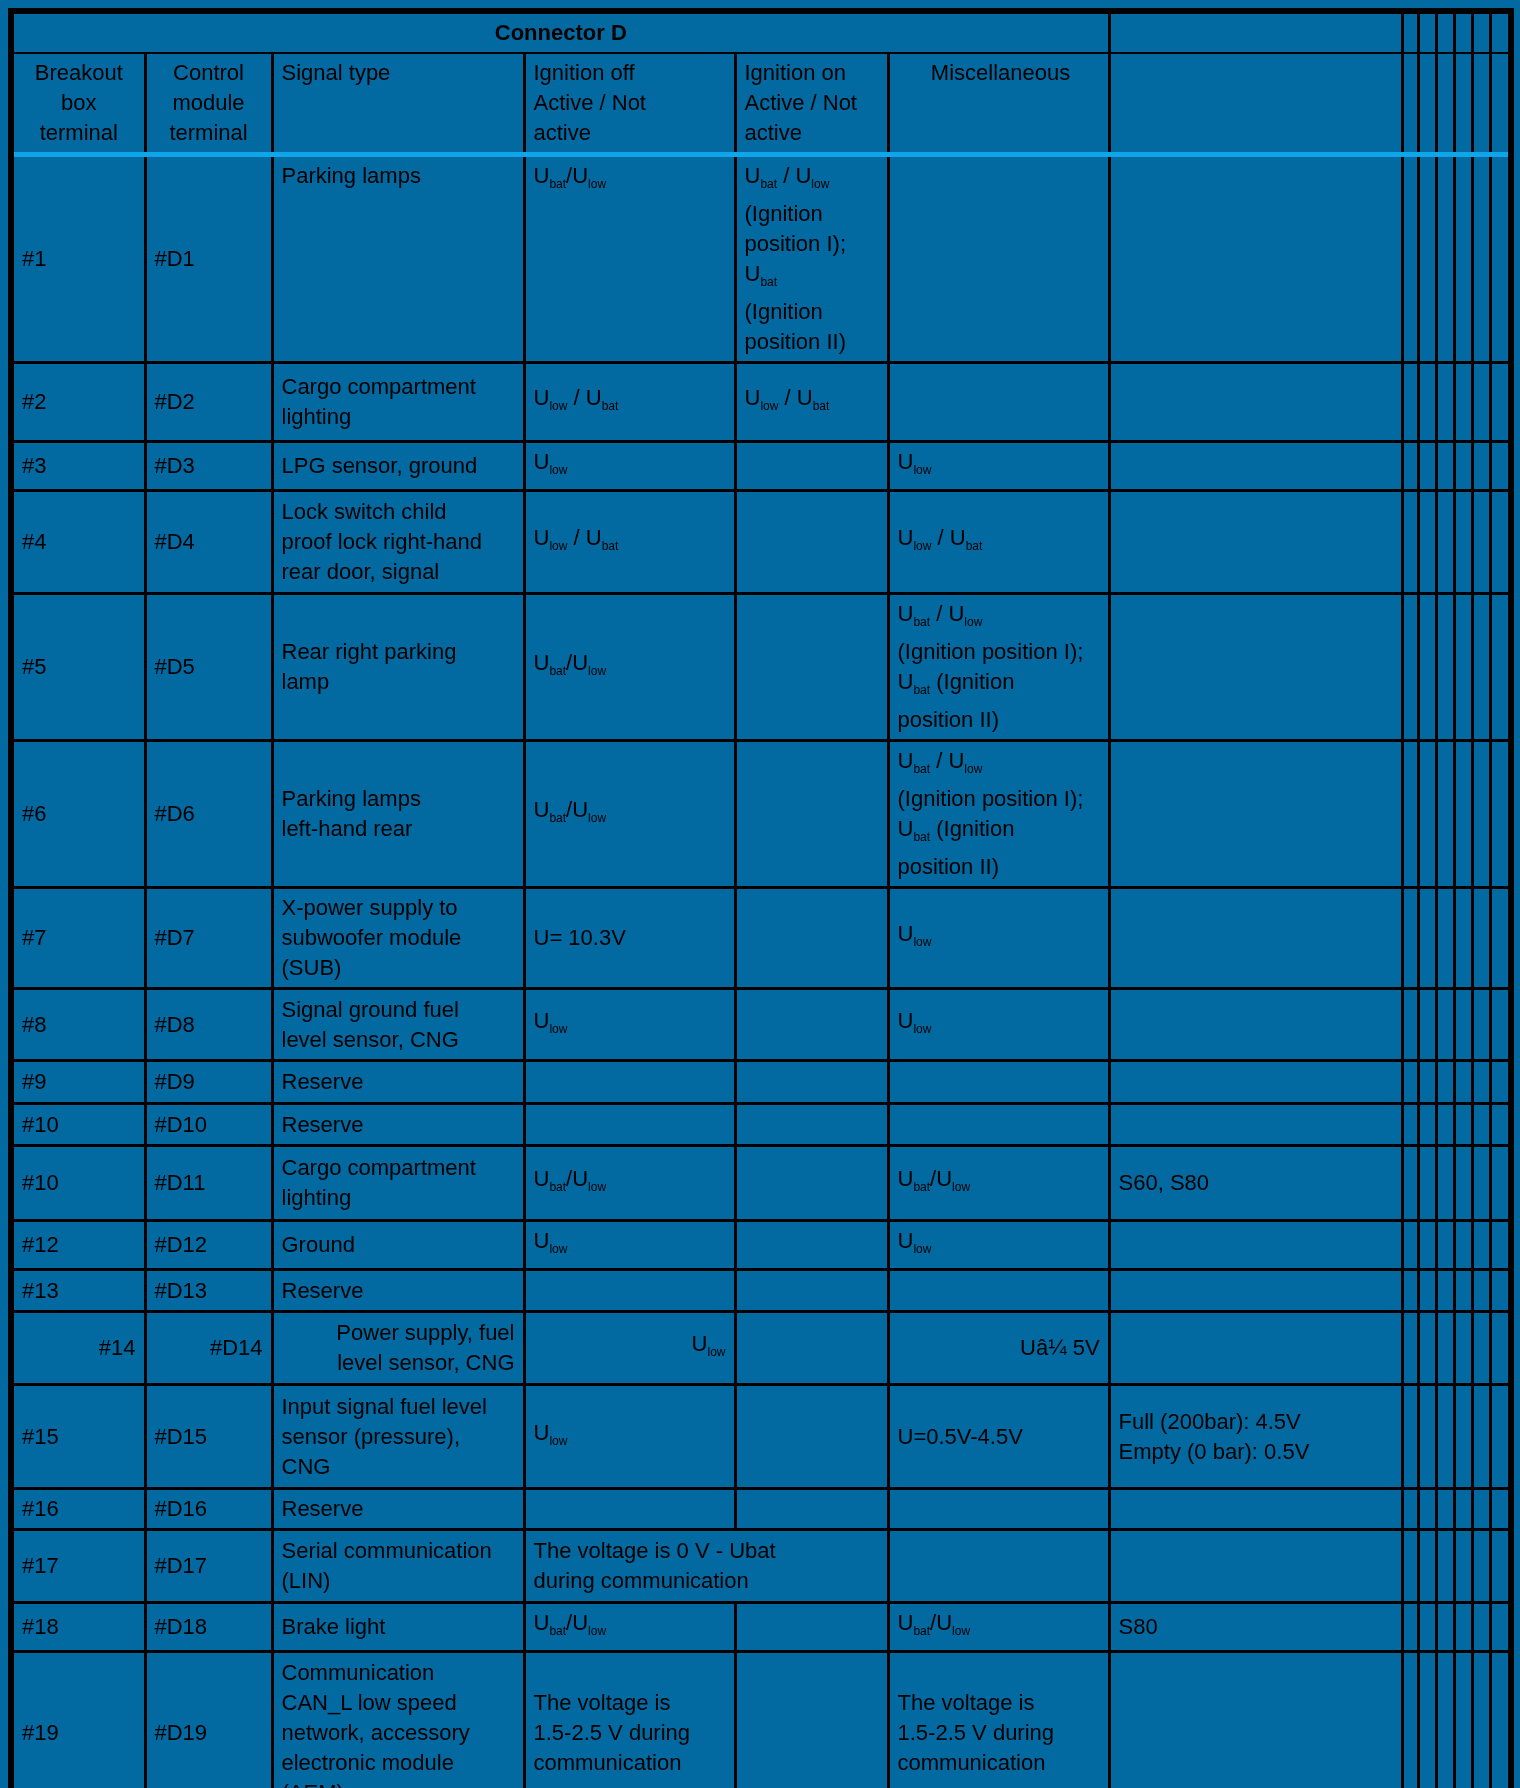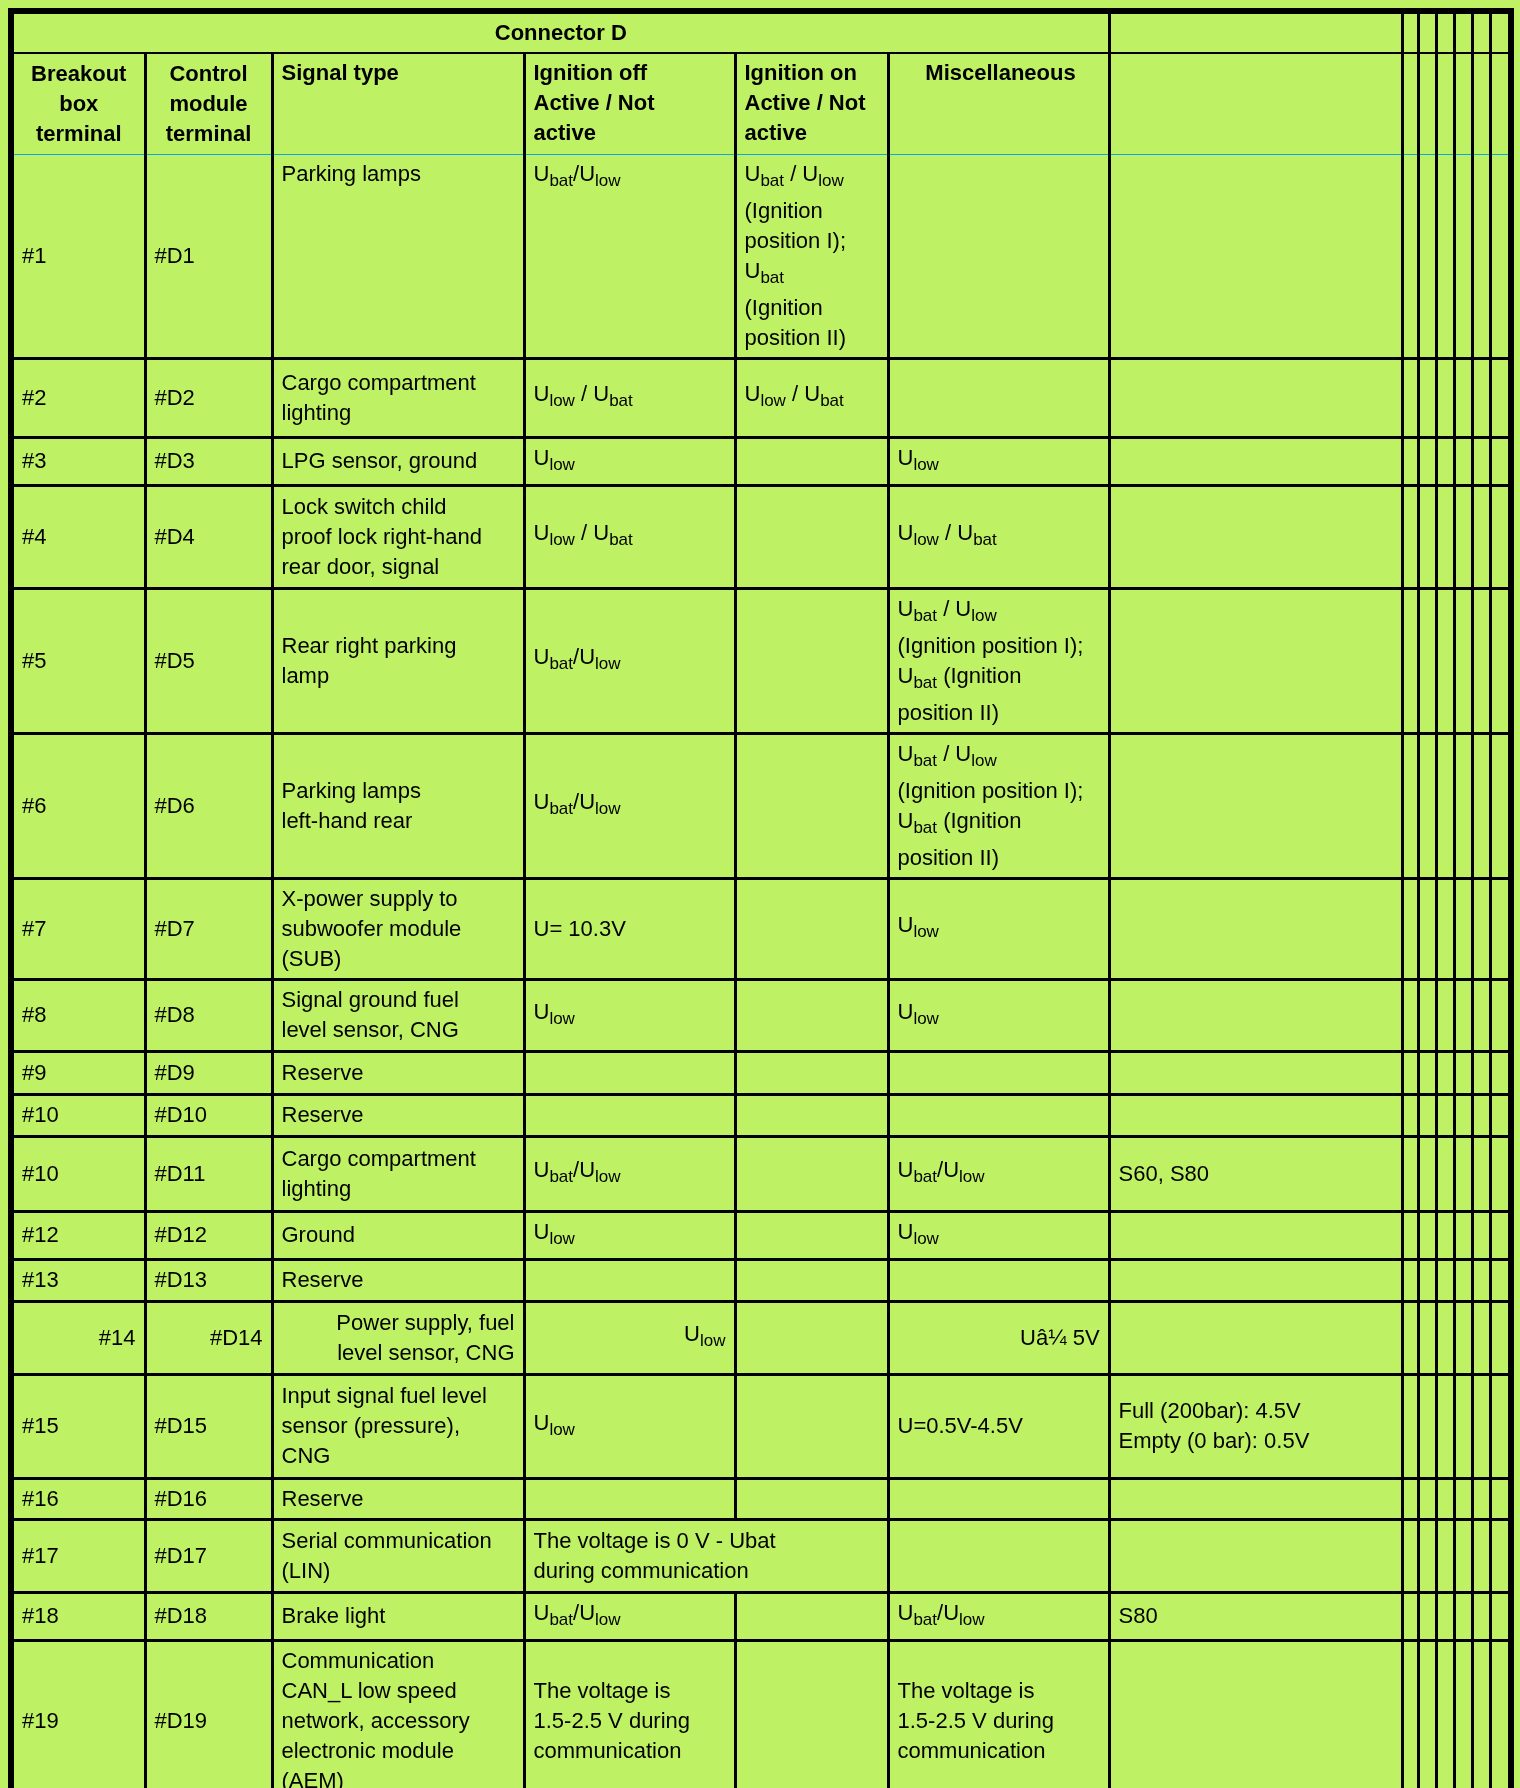--- a/index.html
+++ b/index.html
@@ -1,30 +1,30 @@
 <!DOCTYPE html>
 <html><head>
 <meta charset="utf-8">
 <style>
   html,body{margin:0;padding:0;background:#ffffff;}
-  .page{width:1520px;height:1788px;box-sizing:border-box;padding:8px 0 0 8px;background:#bef264;overflow:hidden;}
+  .page{width:1520px;height:1788px;box-sizing:border-box;padding:8px 0 0 8px;background:#0369a1;overflow:hidden;}
   .tbl-wrap{border:6px solid #000;width:1494px;}
   table{border-collapse:collapse;table-layout:fixed;width:1494px;
         font-family:"Liberation Sans","DejaVu Sans",sans-serif;
         font-size:22px;line-height:30px;color:#000;}
   td{border-right:3px solid #000;border-bottom:3px solid #000;
      padding:4px 8px;vertical-align:middle;overflow:hidden;word-wrap:break-word;}
   td:last-child{border-right:0;}
   tr.title-row td{border-bottom:2px solid #000;}
   td.title-cell{font-weight:bold;text-align:center;vertical-align:middle;}
-  tr.header-row td{border-bottom:1px solid #0ea5e9;font-weight:bold;vertical-align:top;}
+  tr.header-row td{border-bottom:5px solid #0ea5e9;font-weight:normal;vertical-align:top;}
   tr.header-row td.hcenter{text-align:center;vertical-align:middle;}
   tr.header-row td.htopcenter{text-align:center;vertical-align:top;padding-left:12px;}
   td.nc{padding:0;}
-  .sub{font-size:17px;vertical-align:-5px;}
+  .sub{font-size:12px;vertical-align:-5px;}
   .vtop{vertical-align:top;}
 </style>
 </head>
 <body>
 
 <div class="page">
   <div class="tbl-wrap">
     <table>
       <colgroup>
         <col style="width:131px">

